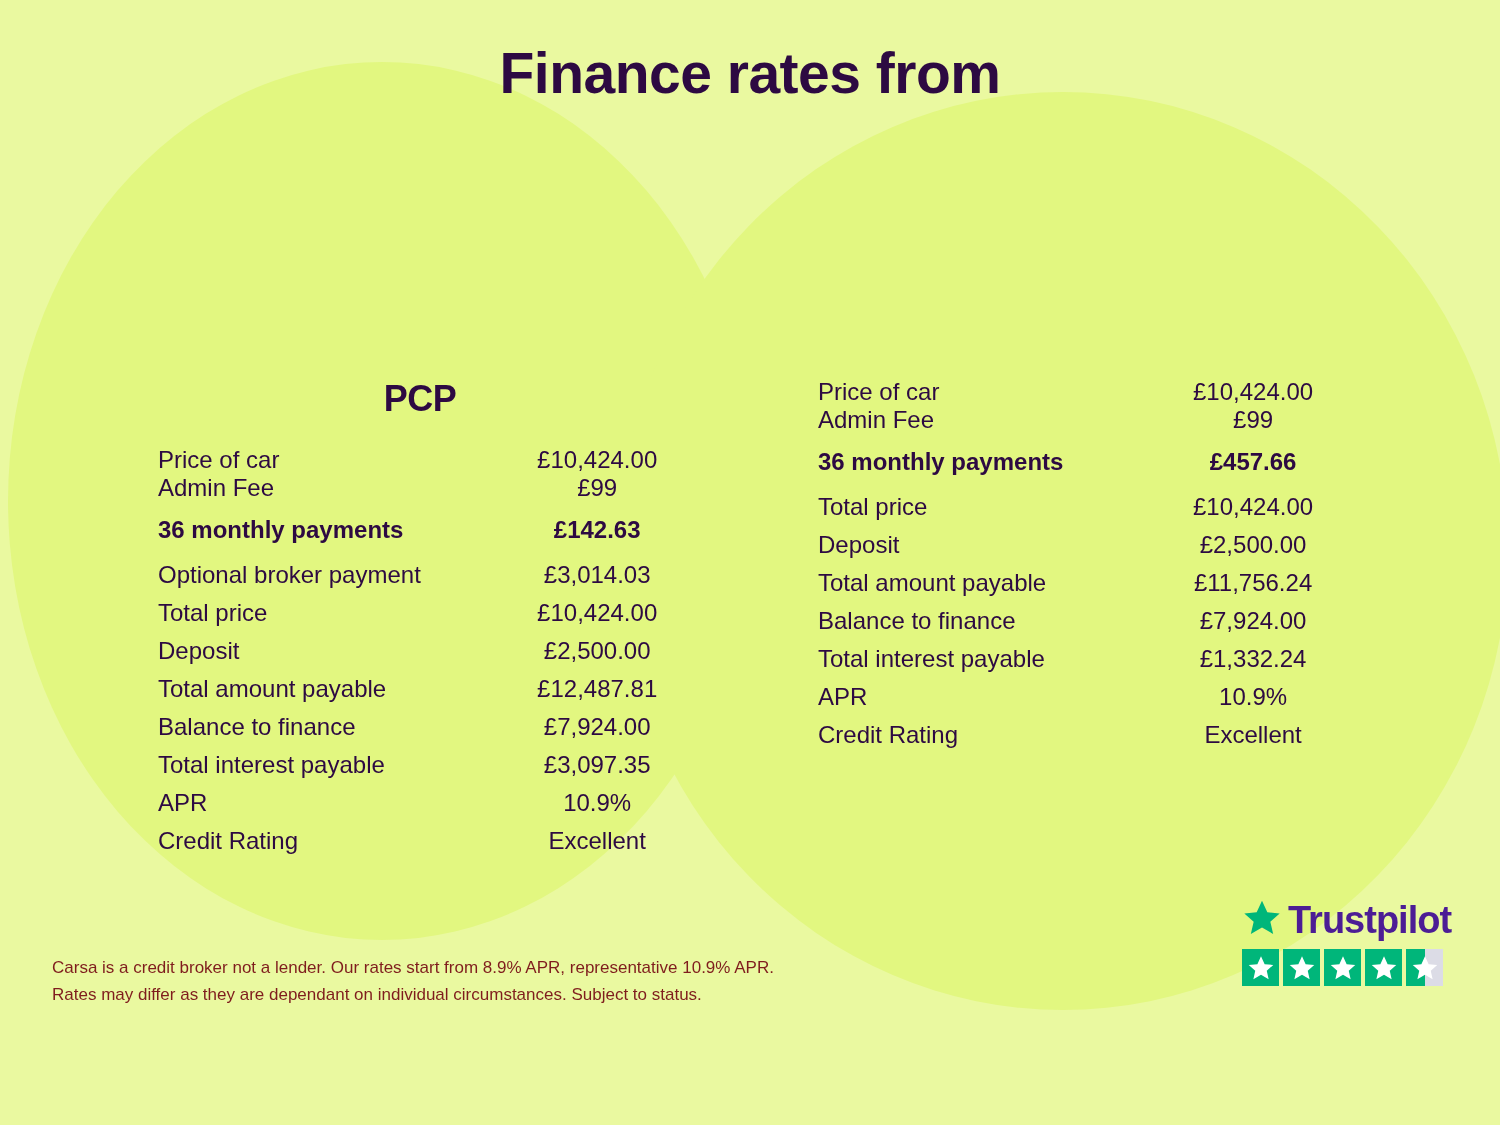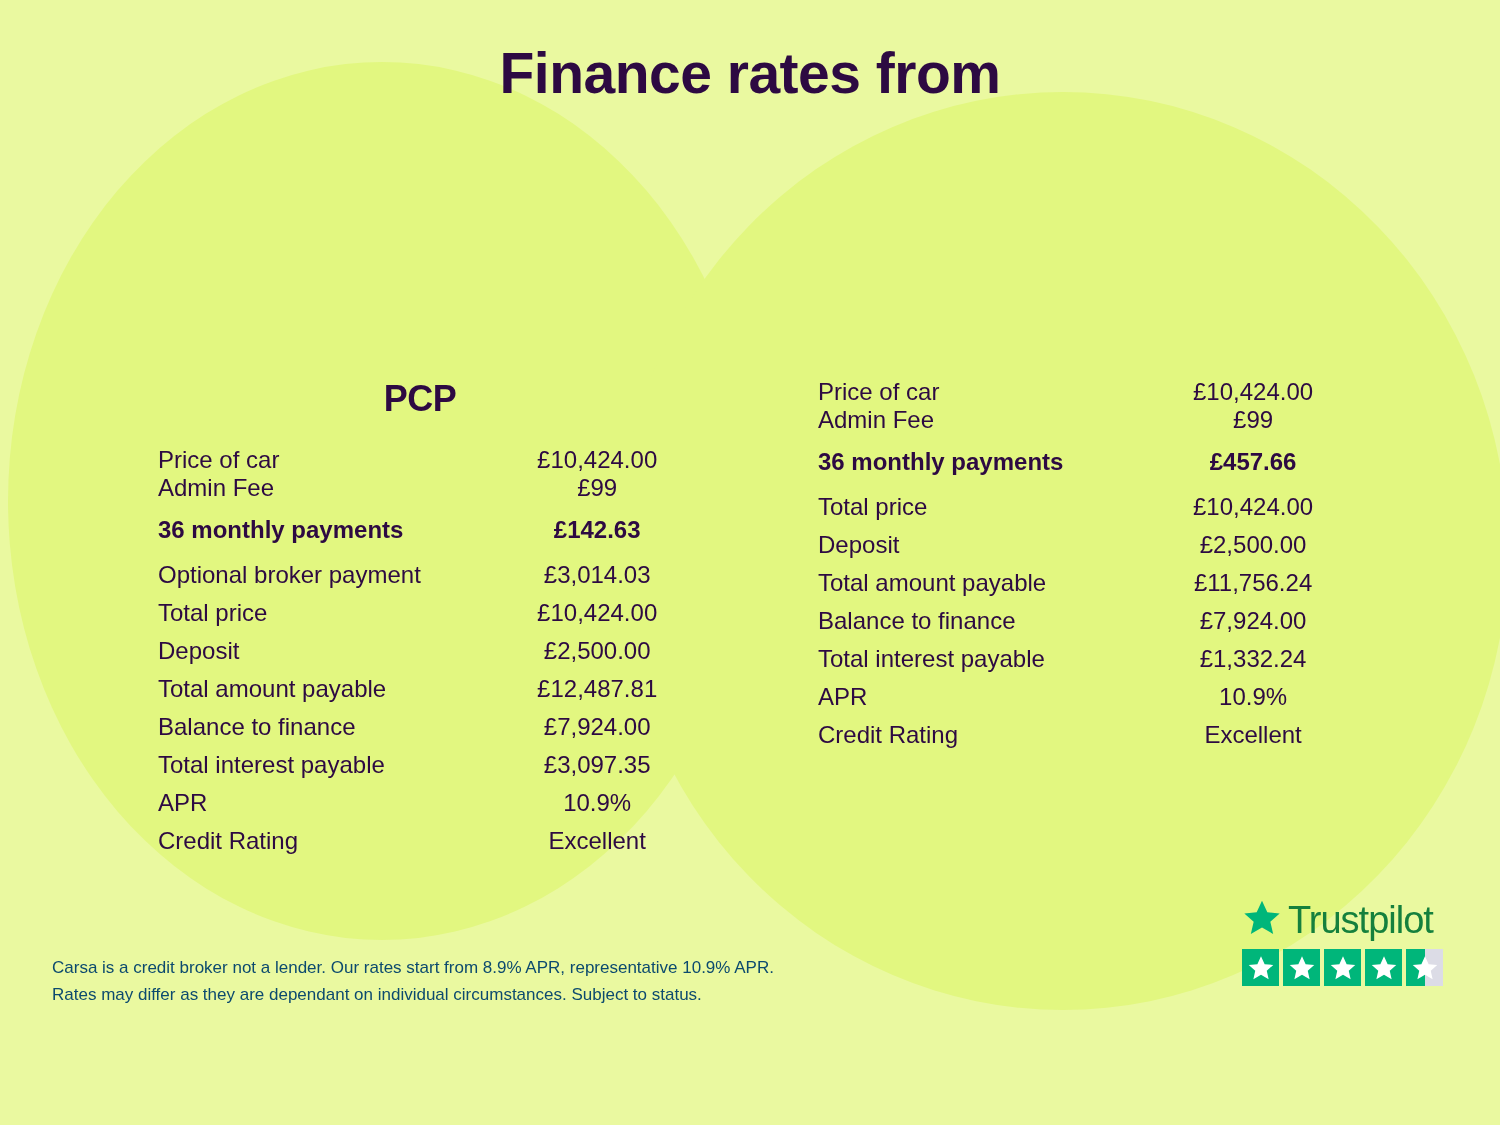--- a/index.html
+++ b/index.html
@@ -129,41 +129,41 @@
     padding-top: 14px;
     padding-bottom: 12px;
   }
 
   .footnote {
     position: absolute;
     left: 52px;
     bottom: 36px;
     font-size: 17px;
     line-height: 1.55;
-    color: #0c4a6e;
+    color: #7f1d1d;
     max-width: 900px;
   }
 
   .trustpilot {
     position: absolute;
     right: 48px;
     bottom: 58px;
     width: 210px;
   }
   .tp-top {
     display: flex;
     align-items: center;
     gap: 6px;
     margin-bottom: 7px;
   }
   .tp-name {
     font-size: 38px;
-    font-weight: normal;
+    font-weight: bold;
     letter-spacing: -1px;
-    color: #15803d;
+    color: #4c1d95;
   }
   .tp-stars {
     display: flex;
     gap: 4px;
   }
   .tp-star {
     width: 37px;
     height: 37px;
     background: #00b67a;
     display: flex;

